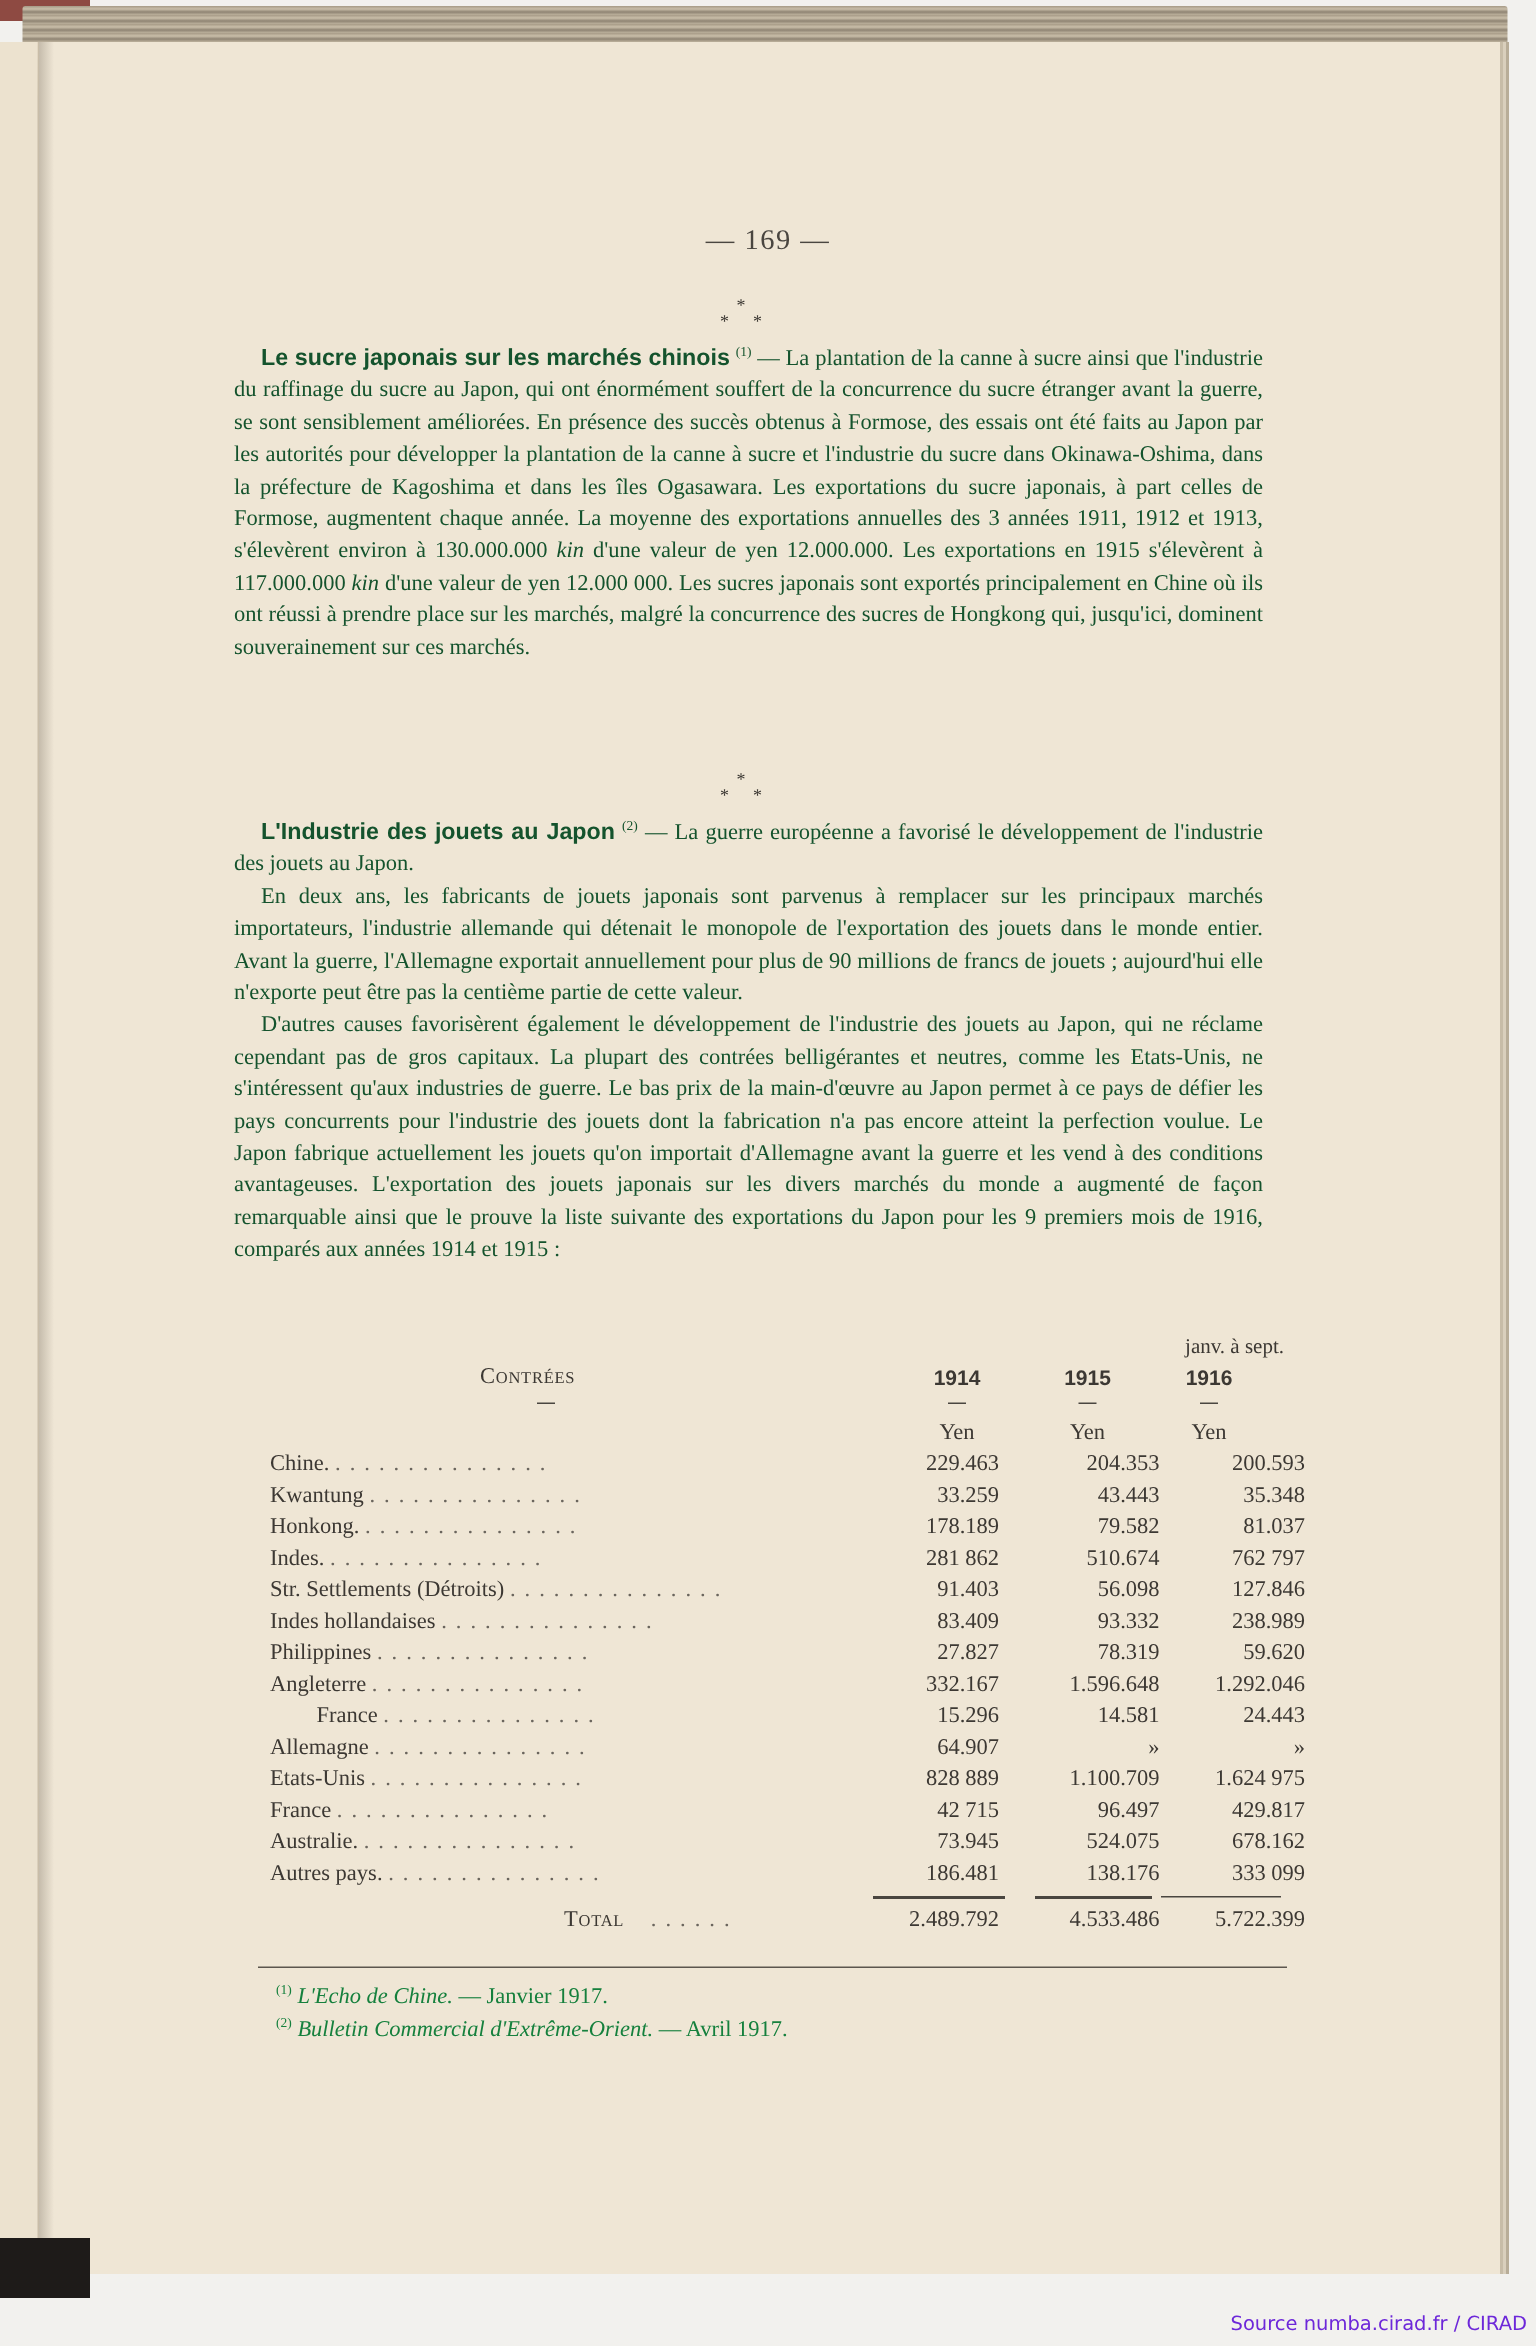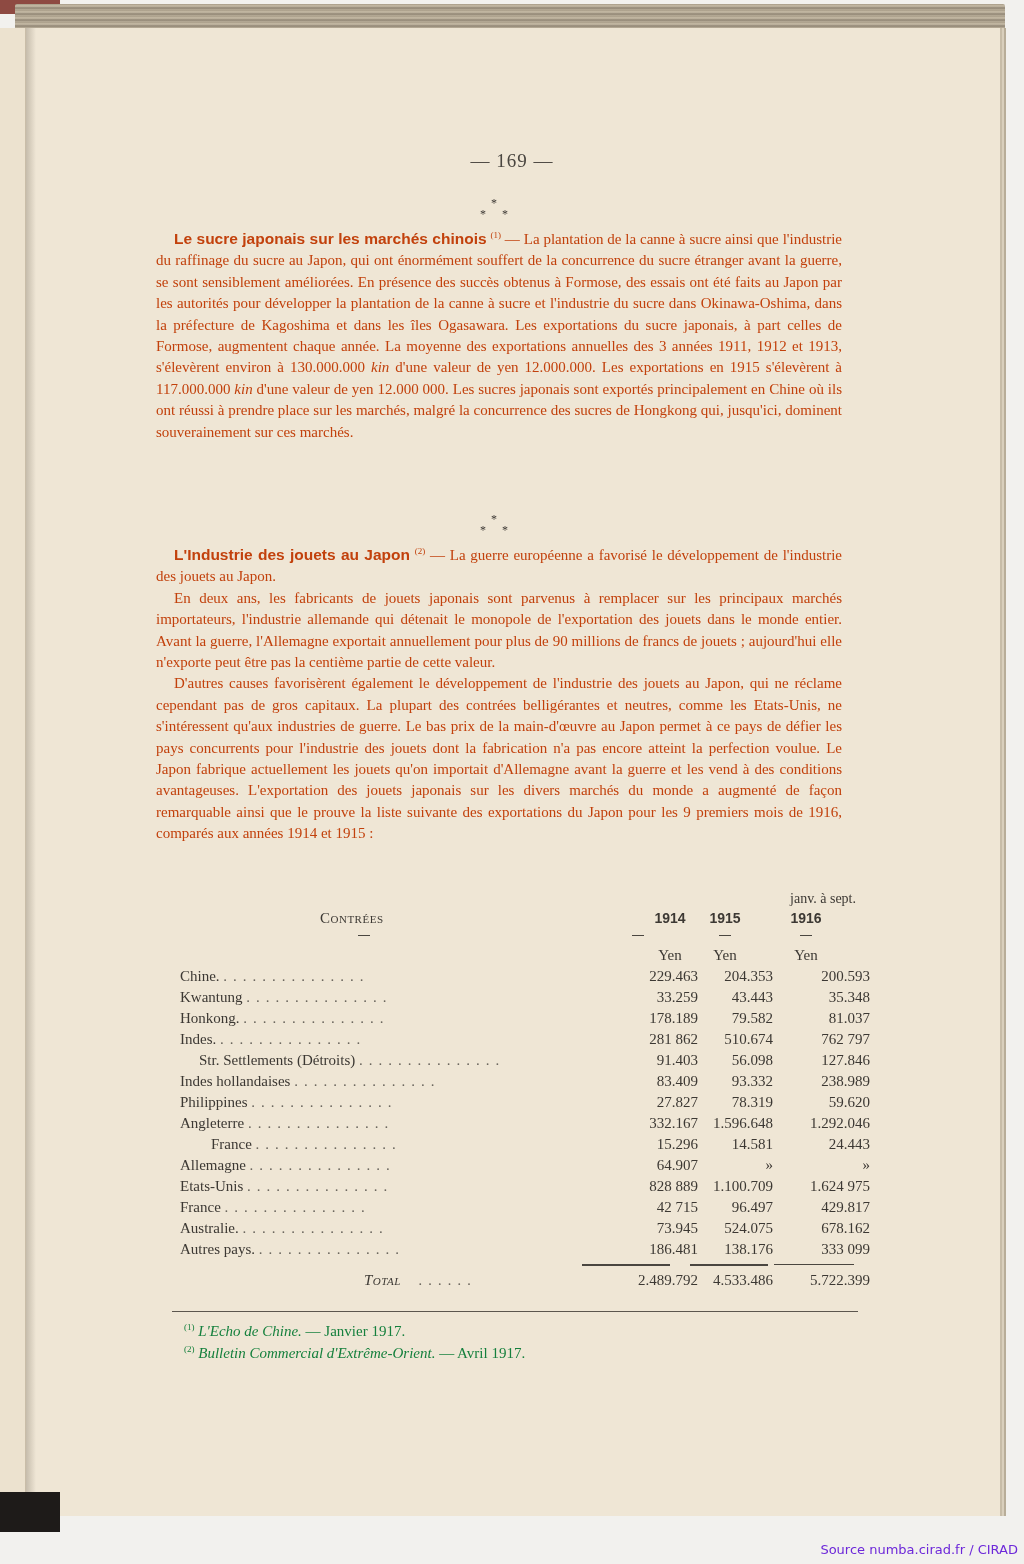--- a/index.html
+++ b/index.html
@@ -11,42 +11,42 @@
       background: repeating-linear-gradient(180deg, #a69a86 0px, #c9bea9 2px, #8f8473 4px, #bdb29d 6px); border-radius: 2px; }
     .cover-dark { position: absolute; left: 0; top: 1492px; width: 60px; height: 40px; background: #1e1b19; }
     .cover-red { position: absolute; left: 0; top: 0; width: 60px; height: 14px; background: #8e4a42; }
     .left-page { position: absolute; left: 0; top: 28px; width: 26px; height: 1480px; background: #ece2cf;
       border-right: 1px solid #c9bda8; border-bottom-right-radius: 14px; }
     .page { position: absolute; left: 26px; top: 28px; width: 974px; height: 1488px; background: #efe6d5;
       box-shadow: 2px 0 0 #c7bca7, 4px 0 0 #d9cfbc, 6px 0 0 #b8ad98; border-bottom-left-radius: 4px; }
     .page-shadow { position: absolute; left: 26px; top: 28px; width: 10px; height: 1488px;
       background: linear-gradient(90deg, rgba(120,110,95,0.35), rgba(120,110,95,0)); }
 
-    .ink { color: #c2410c; }
+    .ink { color: #14532d; }
     .text { position: absolute; font-size: 15px; line-height: 21.4px; text-align: justify; }
 
     #page-number { position: absolute; left: 0; width: 1024px; top: 150px; text-align: center; font-size: 19px; color: #4a4640; letter-spacing: 1px; }
     .asterism { position: absolute; width: 40px; height: 30px; color: #3c3833; font-size: 12px; }
     .asterism span { position: absolute; }
 
     #section1 { left: 156px; top: 228px; width: 686px; }
     #section2 { left: 156px; top: 544px; width: 686px; }
     .heading { font-family: "Liberation Sans", "DejaVu Sans", sans-serif; font-weight: bold; font-size: 15.5px; }
     .indent { text-indent: 18px; }
     .p { display: block; }
     sup { font-size: 9px; vertical-align: super; line-height: 0; }
     .ital { font-style: italic; }
 
     
     #export-table { position: absolute; left: 180px; top: 888px; width: 676px; font-size: 15px; color: #3c3833; }
     .t-row { position: relative; height: 21px; line-height: 21px; white-space: nowrap; }
     .c-label { position: absolute; left: 0; width: 420px; overflow: hidden; }
     .c-label .dots { color: #6a655d; letter-spacing: 6px; }
     .c-1914, .c-1915, .c-1916 { position: absolute; text-align: right; width: 110px; }
-    .c-1914 { left: 376px; margin-left: 32px; }
+    .c-1914 { left: 376px; }
     .c-1915 { left: 483px; }
     .c-1916 { left: 580px; }
     .col-head { font-weight: bold; font-family: "Liberation Sans", "DejaVu Sans", sans-serif; font-size: 14px; text-align: center; }
     .small-caps { font-variant: small-caps; letter-spacing: 0.5px; }
     .dash { position: absolute; height: 1px; width: 12px; background: #4a4640; }
     .sum-line { position: absolute; height: 2px; background: #4a4640; }
 
     .footnote-rule { position: absolute; left: 172px; top: 1311px; width: 686px; height: 1px; background: #5c564e; }
     #footnotes { position: absolute; left: 184px; top: 1320px; width: 660px; font-size: 15px; line-height: 22px; color: #15803d; }
 
@@ -135,21 +135,21 @@
           <span class="c-1915">79.582</span>
           <span class="c-1916">81.037</span>
         </div>
         <div class="t-row">
           <span class="c-label" style="width: 404px;"><span>Indes</span><span>.</span> <span class="dots">...............</span></span>
           <span class="c-1914">281 862</span>
           <span class="c-1915">510.674</span>
           <span class="c-1916">762 797</span>
         </div>
         <div class="t-row">
-          <span class="c-label" style="width: 404px; margin-left: 19px;"><span>Str. Settlements (Détroits)</span><span></span> <span class="dots">...............</span></span>
+          <span class="c-label" style="width: 404px;"><span>Str. Settlements (Détroits)</span><span></span> <span class="dots">...............</span></span>
           <span class="c-1914">91.403</span>
           <span class="c-1915">56.098</span>
           <span class="c-1916">127.846</span>
         </div>
         <div class="t-row">
           <span class="c-label" style="width: 404px;"><span>Indes hollandaises</span><span></span> <span class="dots">...............</span></span>
           <span class="c-1914">83.409</span>
           <span class="c-1915">93.332</span>
           <span class="c-1916">238.989</span>
         </div>
@@ -201,21 +201,21 @@
           <span class="c-1915">138.176</span>
           <span class="c-1916">333 099</span>
         </div>
       </div>
     <div class="t-row" style="height:10px;">
       <span class="sum-line" style="left:402px; top:4px; width:88px;"></span>
       <span class="sum-line" style="left:510px; top:4px; width:78px;"></span>
       <span class="sum-line" style="left:594px; top:4px; width:80px; height:1px;"></span>
     </div>
     <div class="t-row">
-      <span class="c-label" style="left:184px; width:220px;font-style:italic;">
+      <span class="c-label" style="left:196px; width:220px;">
         <span class="small-caps">Total</span>
         <span class="dots" style="margin-left:14px;">......</span>
       </span>
       <span class="c-1914">2.489.792</span>
       <span class="c-1915">4.533.486</span>
       <span class="c-1916">5.722.399</span>
     </div>
   </div>
 
   <div class="footnote-rule"></div>

